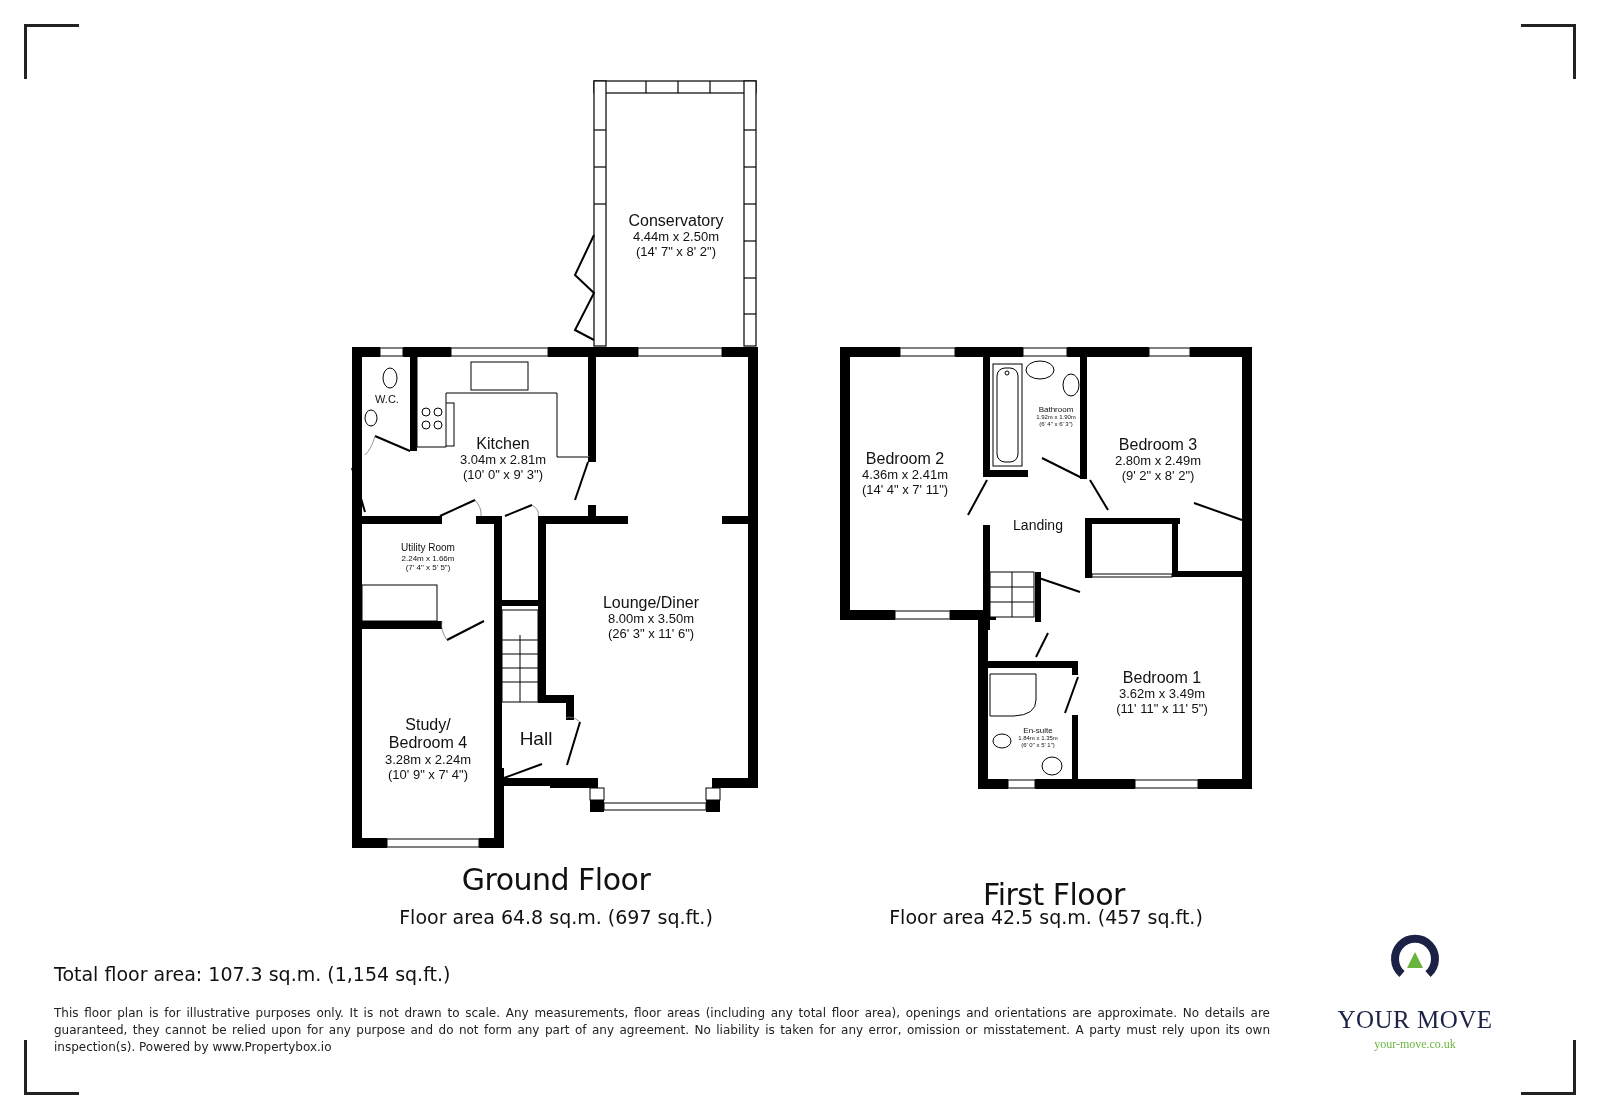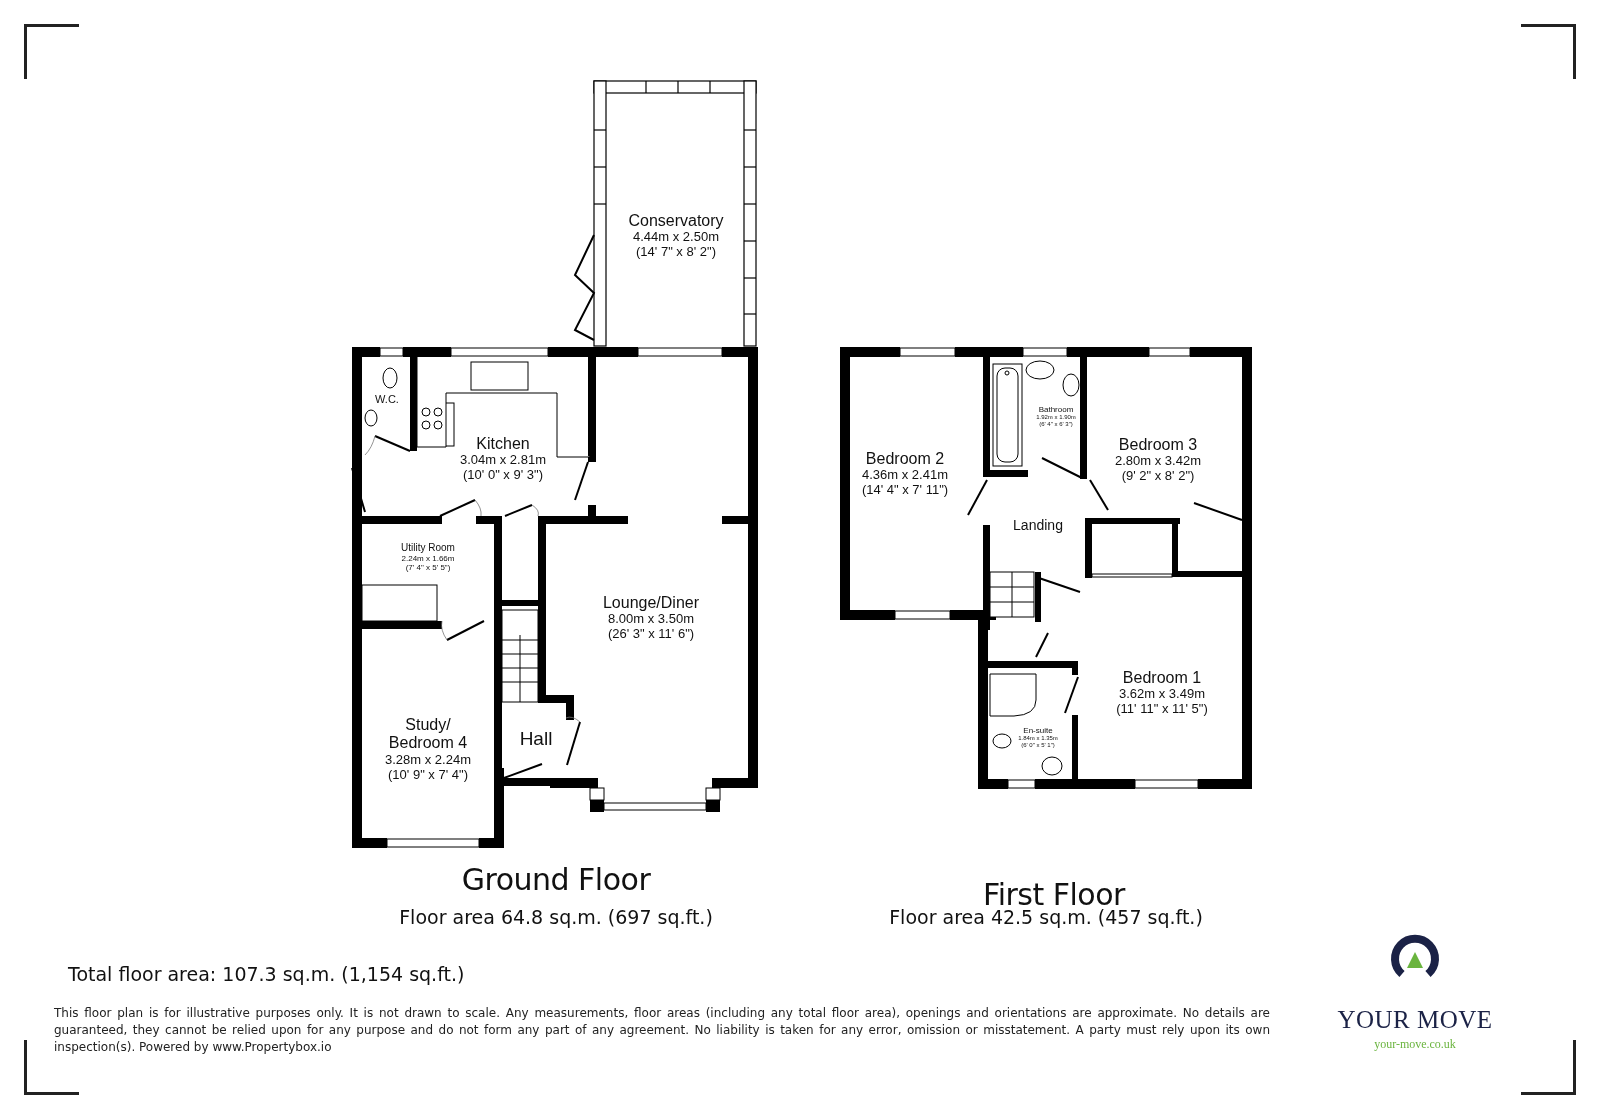--- a/index.html
+++ b/index.html
@@ -11,21 +11,21 @@
   .c-br{right:24px;bottom:24px;border-bottom-width:3px;border-right-width:3px;}
   svg.plan{position:absolute;left:0;top:0;}
   .room-label{position:absolute;text-align:center;line-height:1.15;transform:translateX(-50%);white-space:nowrap;}
   .room-label .nm{display:block;font-size:16px;}
   .room-label .dm{display:block;font-size:13px;}
   .room-label.small .nm{font-size:11px;}
   .room-label.tiny .nm{font-size:8px;}
   .room-label.tiny .dm{font-size:6px;}
   .floor-title{position:absolute;font-family:"DejaVu Sans",sans-serif;font-size:30px;transform:translateX(-50%);white-space:nowrap;letter-spacing:-0.5px;}
   .floor-area{position:absolute;font-family:"DejaVu Sans",sans-serif;font-size:19px;transform:translateX(-50%);white-space:nowrap;}
-  .total{position:absolute;left:68px;top:963px;font-family:"DejaVu Sans",sans-serif;font-size:19px;}
+  .total{position:absolute;left:54px;top:963px;font-family:"DejaVu Sans",sans-serif;font-size:19px;}
   .disclaimer{position:absolute;left:54px;top:1005px;width:1216px;font-family:"DejaVu Sans",sans-serif;font-size:12px;line-height:17px;color:#222;text-align:justify;}
   .logo{position:absolute;left:1330px;top:930px;width:170px;text-align:center;}
   .logo-name{display:block;font-family:"Liberation Serif",serif;font-size:25px;color:#1b2246;letter-spacing:0.5px;margin-top:18px;}
   .logo-url{display:block;font-family:Liberation Serif, serif;font-size:12px;color:#6ab43e;margin-top:3px;}
 </style>
 </head>
 <body>
 
 <div class="corner c-tl"></div>
 <div class="corner c-tr"></div>
@@ -249,21 +249,21 @@
   <span class="dm">4.36m x 2.41m</span>
   <span class="dm">(14' 4" x 7' 11")</span>
 </div>
 <div class="room-label tiny" style="left:1056px;top:405px;">
   <span class="nm">Bathroom</span>
   <span class="dm">1.92m x 1.90m</span>
   <span class="dm">(6' 4" x 6' 3")</span>
 </div>
 <div class="room-label" style="left:1158px;top:436px;">
   <span class="nm">Bedroom 3</span>
-  <span class="dm">2.80m x 3.42m</span>
+  <span class="dm">2.80m x 2.49m</span>
   <span class="dm">(9' 2" x 8' 2")</span>
 </div>
 <div class="room-label" style="left:1038px;top:517px;">
   <span class="nm" style="font-size:14px">Landing</span>
 </div>
 <div class="room-label" style="left:1162px;top:669px;">
   <span class="nm">Bedroom 1</span>
   <span class="dm">3.62m x 3.49m</span>
   <span class="dm">(11' 11" x 11' 5")</span>
 </div>

